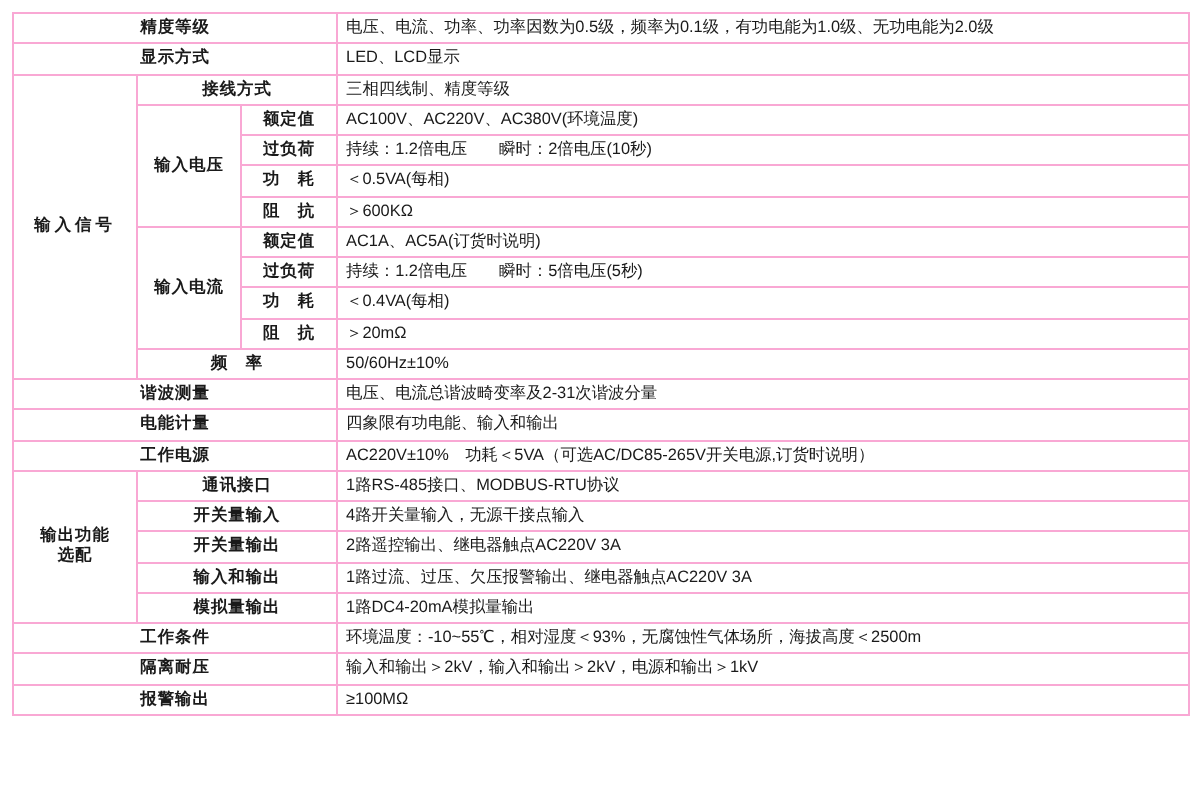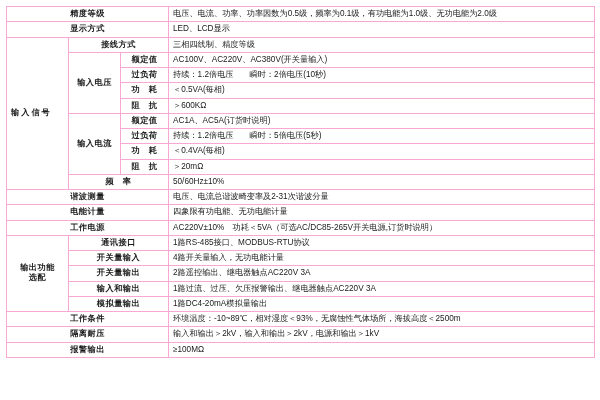--- a/index.html
+++ b/index.html
@@ -26,20 +26,21 @@
     line-height: 1.25;
     padding: 2px 4px;
     vertical-align: middle;
   }
   td.lbl {
     text-align: center;
     font-weight: bold;
     letter-spacing: 0.5px;
   }
   td.lbl-wide {
+    text-align: center;
     font-weight: bold;
     letter-spacing: 2px;
   }
   td.sublbl {
     text-align: center;
     font-weight: bold;
     letter-spacing: 0.5px;
     font-family: Liberation Serif, serif;
   }
   td.val {
@@ -70,21 +71,21 @@
       <td class="val">LED、LCD显示</td>
     </tr>
     <tr>
       <td class="lbl-wide" rowspan="10">输入信号</td>
       <td class="sublbl" colspan="2">接线方式</td>
       <td class="val">三相四线制、精度等级</td>
     </tr>
     <tr>
       <td class="sublbl" rowspan="4">输入电压</td>
       <td class="sublbl">额定值</td>
-      <td class="val">AC100V、AC220V、AC380V(开关量输入)</td>
+      <td class="val">AC100V、AC220V、AC380V(环境温度)</td>
     </tr>
     <tr>
       <td class="sublbl">过负荷</td>
       <td class="val"><span class="nowrap">持续：1.2倍电压</span><span class="gap"></span><span class="nowrap">瞬时：2倍电压(10秒)</span></td>
     </tr>
     <tr>
       <td class="sublbl">功　耗</td>
       <td class="val">＜0.5VA(每相)</td>
     </tr>
     <tr>
@@ -111,53 +112,53 @@
     <tr>
       <td class="sublbl" colspan="2">频　率</td>
       <td class="val">50/60Hz±10%</td>
     </tr>
     <tr>
       <td class="lbl" colspan="3">谐波测量</td>
       <td class="val">电压、电流总谐波畸变率及2-31次谐波分量</td>
     </tr>
     <tr>
       <td class="lbl" colspan="3">电能计量</td>
-      <td class="val">四象限有功电能、无功电能计量</td>
+      <td class="val">四象限有功电能、输入和输出</td>
     </tr>
     <tr>
       <td class="lbl" colspan="3">工作电源</td>
       <td class="val">AC220V±10%　功耗＜5VA（可选AC/DC85-265V开关电源,订货时说明）</td>
     </tr>
     <tr>
       <td class="lbl" rowspan="5">
         <div>输出功能</div>
         <div>选配</div>
       </td>
       <td class="sublbl" colspan="2">通讯接口</td>
       <td class="val">1路RS-485接口、MODBUS-RTU协议</td>
     </tr>
     <tr>
       <td class="sublbl" colspan="2">开关量输入</td>
-      <td class="val">4路开关量输入，无功电能计量</td>
+      <td class="val">4路开关量输入，无源干接点输入</td>
     </tr>
     <tr>
       <td class="sublbl" colspan="2">开关量输出</td>
       <td class="val">2路遥控输出、继电器触点AC220V 3A</td>
     </tr>
     <tr>
       <td class="sublbl" colspan="2">输入和输出</td>
       <td class="val">1路过流、过压、欠压报警输出、继电器触点AC220V 3A</td>
     </tr>
     <tr>
       <td class="sublbl" colspan="2">模拟量输出</td>
       <td class="val">1路DC4-20mA模拟量输出</td>
     </tr>
     <tr>
       <td class="lbl" colspan="3">工作条件</td>
-      <td class="val">环境温度：-10~89℃，相对湿度＜93%，无腐蚀性气体场所，海拔高度＜2500m</td>
+      <td class="val">环境温度：-10~55℃，相对湿度＜93%，无腐蚀性气体场所，海拔高度＜2500m</td>
     </tr>
     <tr>
       <td class="lbl" colspan="3">隔离耐压</td>
       <td class="val">输入和输出＞2kV，输入和输出＞2kV，电源和输出＞1kV</td>
     </tr>
     <tr>
       <td class="lbl" colspan="3">报警输出</td>
       <td class="val">≥100MΩ</td>
     </tr>
   </tbody>

